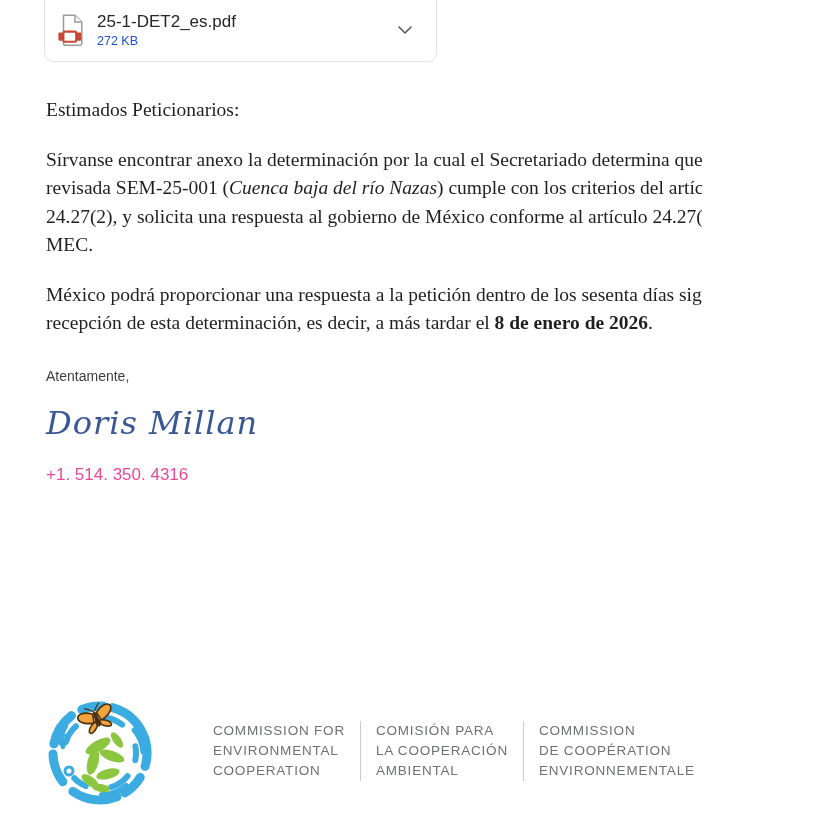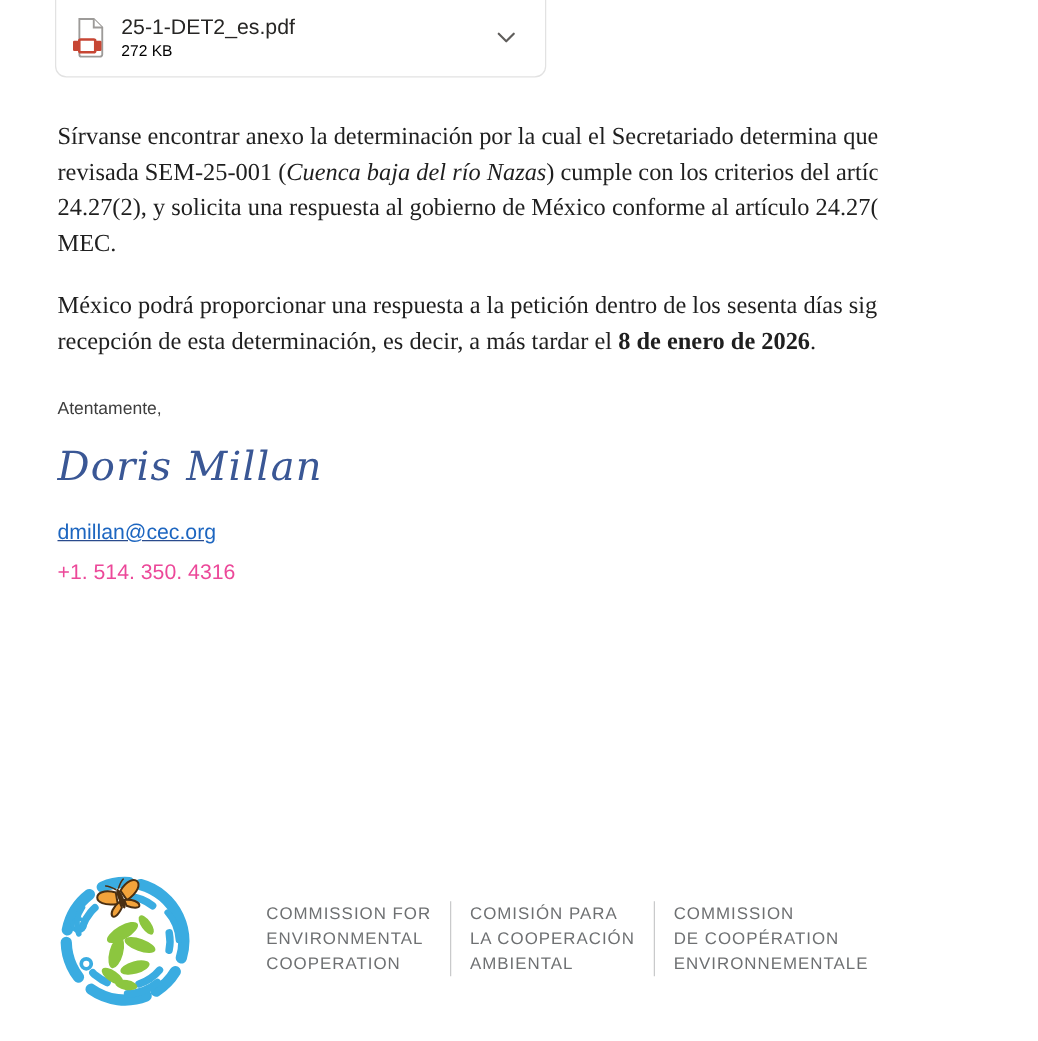--- a/index.html
+++ b/index.html
@@ -31,21 +31,21 @@
   .att-icon { flex: 0 0 auto; margin-right: 12px; display: flex; }
   .att-meta { flex: 1 1 auto; min-width: 0; }
   .att-name {
     font-size: 17px;
     line-height: 22px;
     color: #272625;
   }
   .att-size {
     font-size: 12.5px;
     line-height: 16px;
-    color: #000000;
+    color: #1d4ed8;
   }
   .att-chevron { flex: 0 0 auto; margin-right: 6px; display: flex; }
 
   
   .email-body {
     position: absolute;
     left: 46px;
     top: 96px;
     width: 748px;
   }
@@ -138,34 +138,32 @@
       <div class="att-size">272 KB</div>
     </div>
     <span class="att-chevron">
       <svg width="22" height="22" viewBox="0 0 22 22">
         <path d="M5 8 l6 6 6 -6" fill="none" stroke="#5f5d5b" stroke-width="1.7" stroke-linecap="round" stroke-linejoin="round"></path>
       </svg>
     </span>
   </div>
 
   <div class="email-body">
+    <p class="serif">Estimados Peticionarios:</p>
 
     <p class="serif"><span>Sírvanse encontrar anexo la determinación por la cual el Secretariado determina que la petición revisada SEM-25-001 (</span><i>Cuenca baja del río Nazas</i><span>) cumple con los criterios del artículo 24.27(2), y solicita una respuesta al gobierno de México conforme al artículo 24.27(3) del T-MEC.</span></p>
 
     <p class="serif"><span>México podrá proporcionar una respuesta a la petición dentro de los sesenta días siguientes a la recepción de esta determinación, es decir, a más tardar el </span><b>8 de enero de 2026</b><span>.</span></p>
 
     <div class="closing">Atentamente,</div>
 
     <div class="sig-script">Doris Millan</div>
 
 
     <div class="contact">
-      <div class="email-line">
-        <a href="#">dmillan@cec.org</a>
-      </div>
       <div class="phone">+1. 514. 350. 4316</div>
     </div>
   </div>
 
   <div class="footer">
     <span class="logo-mark">
       <svg width="108" height="110" viewBox="0 0 108 110">
         <g fill="none" stroke="#3aace1" stroke-linecap="round">
           <circle cx="54" cy="57" r="47" stroke-width="9" stroke-dasharray="34 12 22 9 46 14 30 10" transform="rotate(-25 54 57)"></circle>
           <circle cx="54" cy="57" r="36" stroke-width="6" stroke-dasharray="20 26 14 40 18 30" transform="rotate(40 54 57)"></circle>

